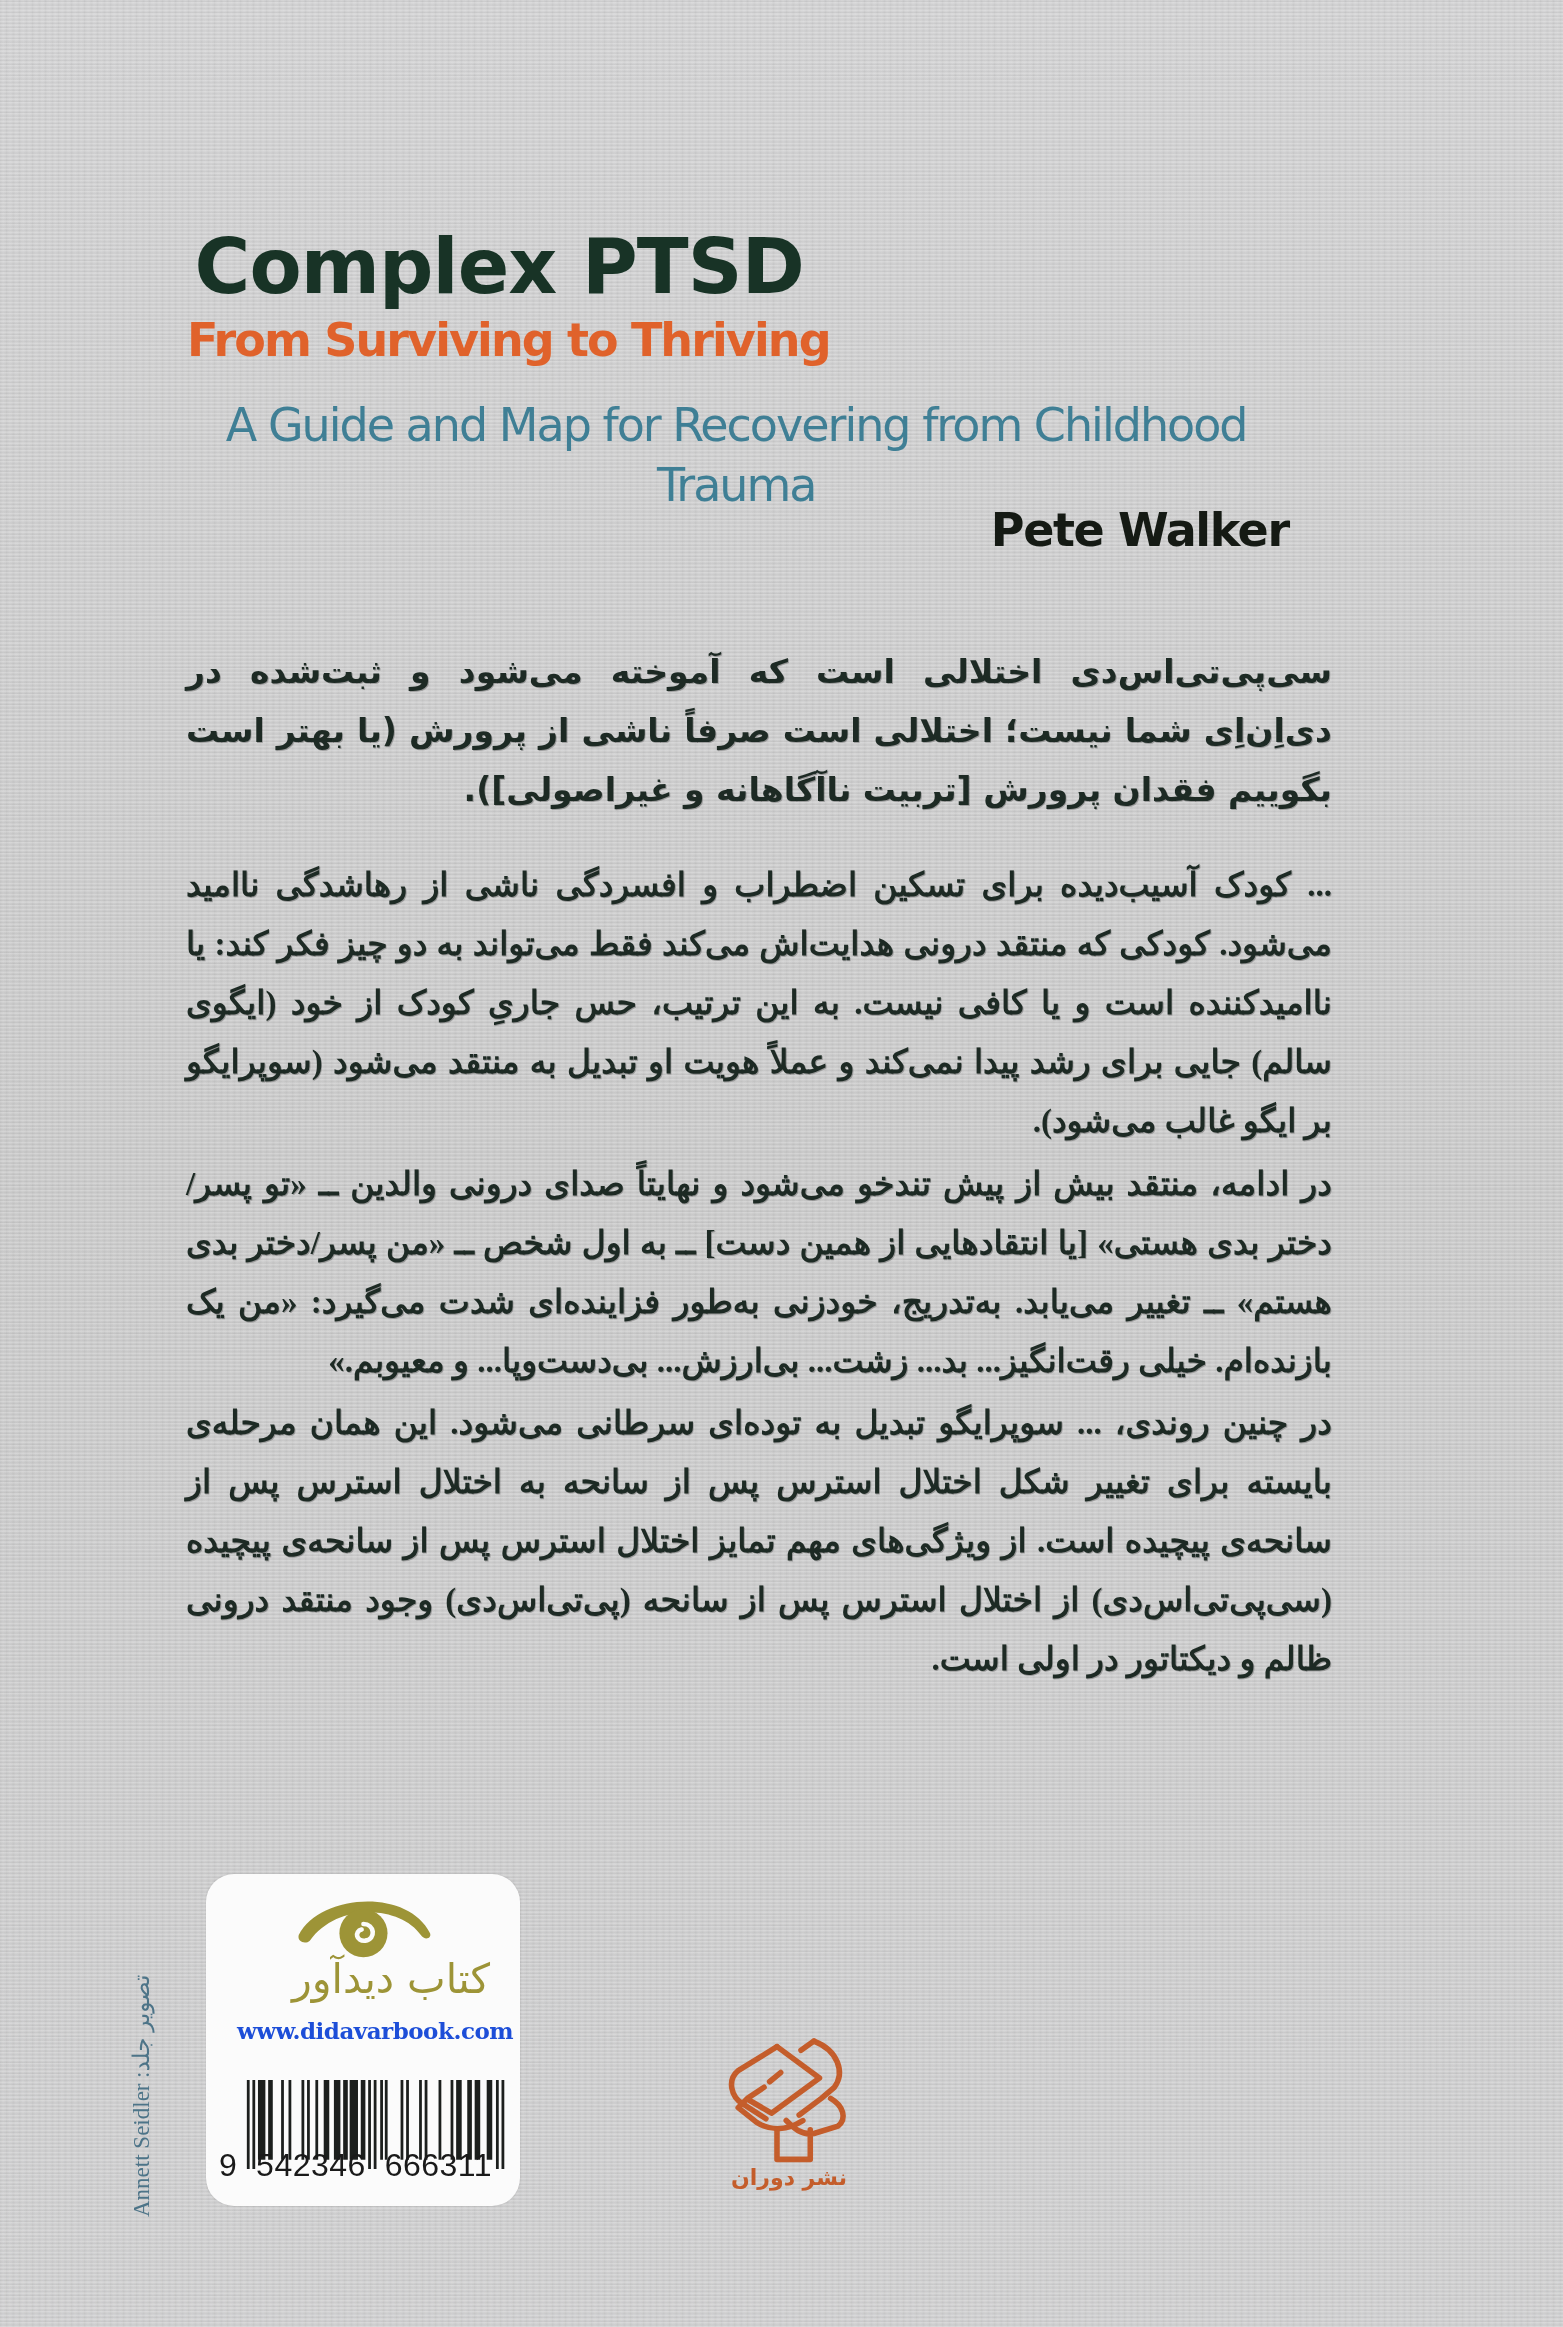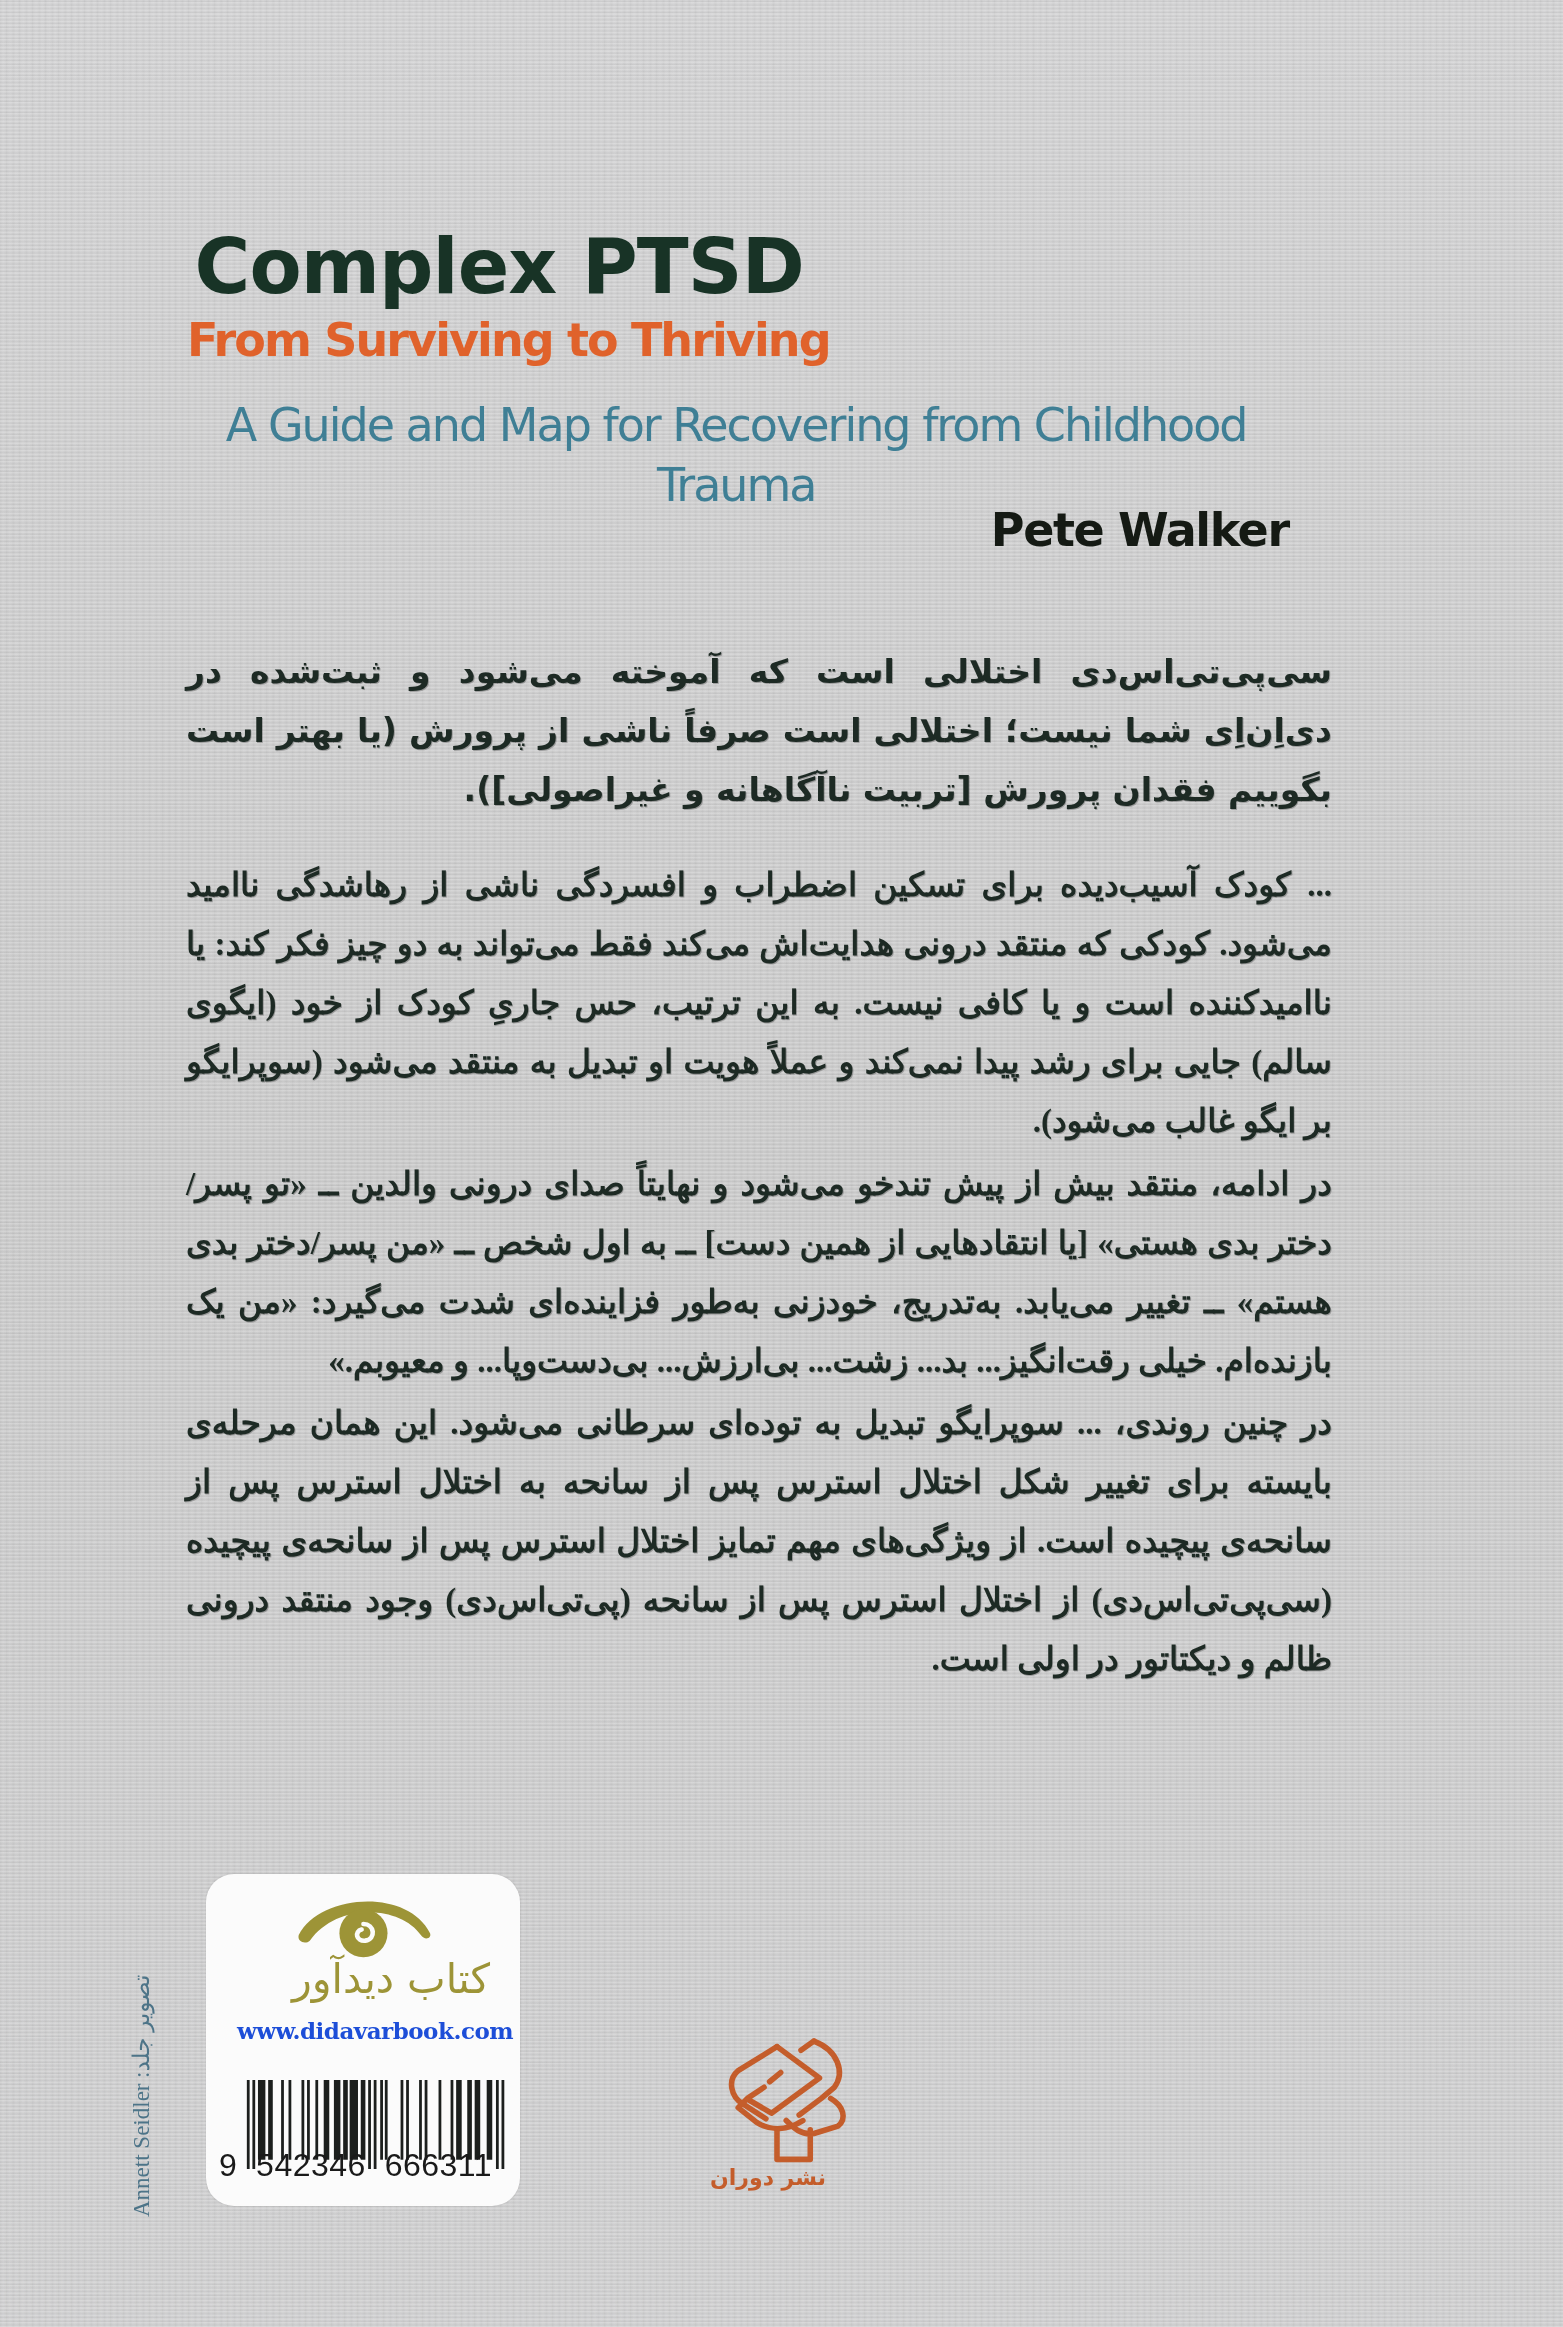--- a/index.html
+++ b/index.html
@@ -188,21 +188,21 @@
     left: 710px;
     top: 2030px;
     width: 158px;
     height: 176px;
   }
   .publisher-name {
     position: absolute;
     left: 0;
     top: 137px;
     width: 100%;
-    text-align: left;
+    text-align: center;
     direction: rtl;
     font-family: "DejaVu Sans", sans-serif;
     font-weight: bold;
     font-size: 22px;
     color: #c45d2b;
     line-height: 1;
   }
 </style>
 </head>
 <body>

